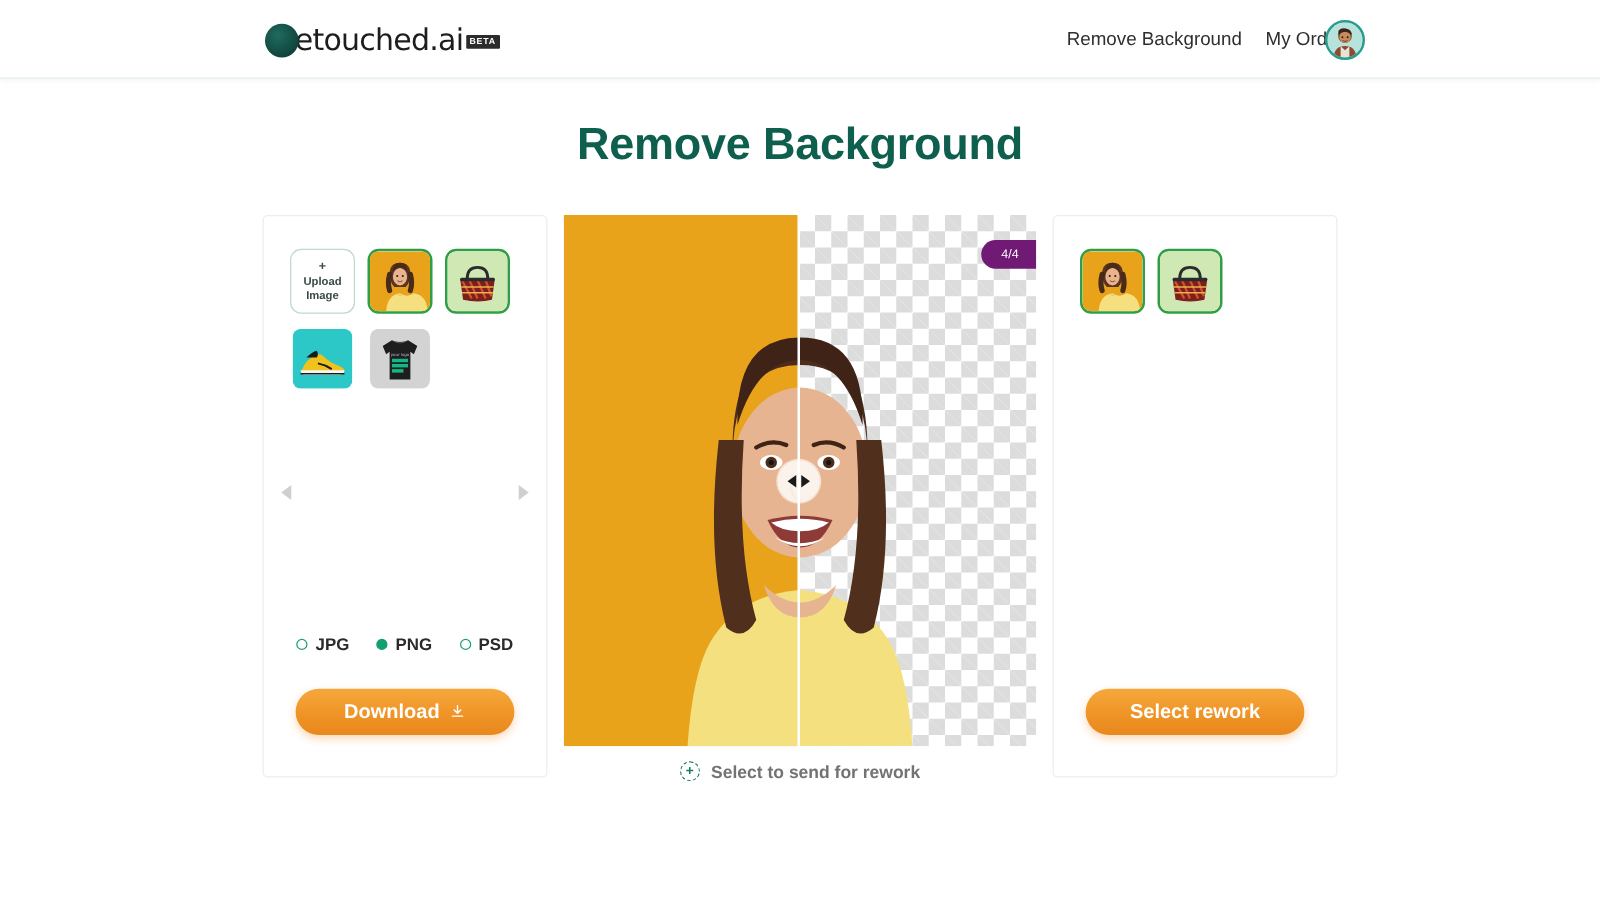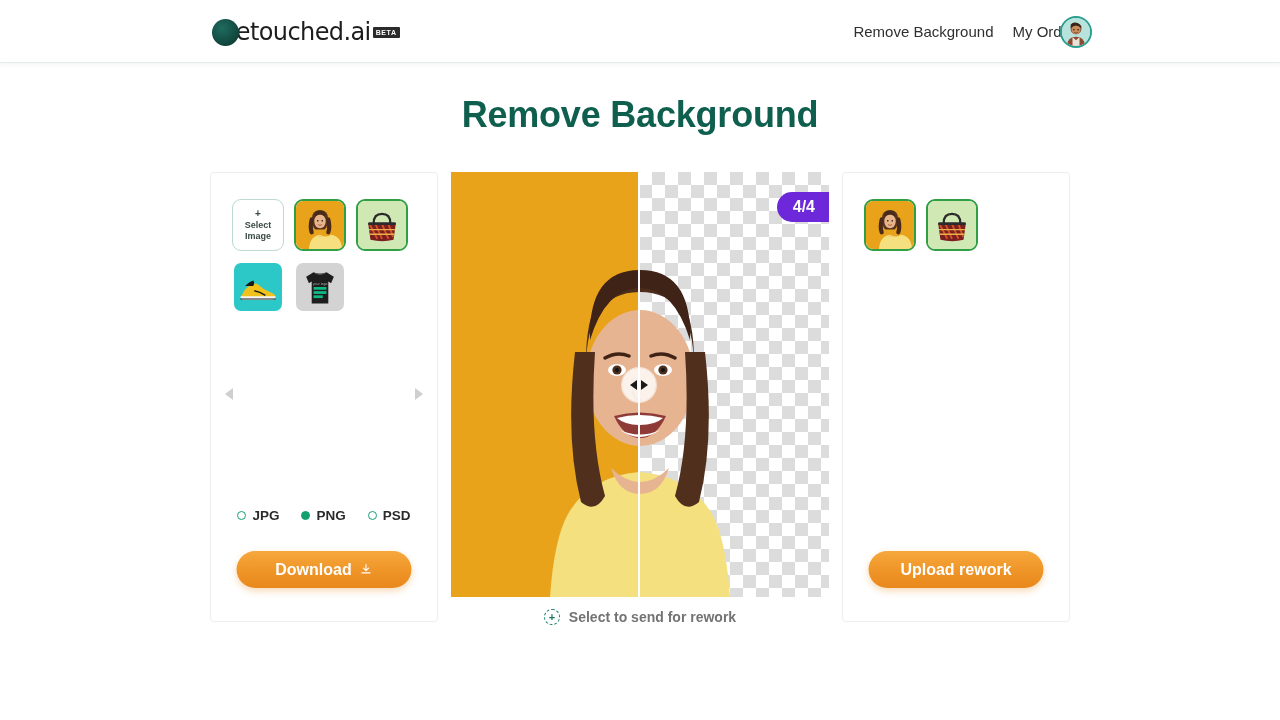--- a/index.html
+++ b/index.html
@@ -169,22 +169,22 @@
     display: flex; align-items: center; justify-content: center; gap: 4px;
     box-shadow: 0 0 0 1px rgba(255,255,255,0.6);
   }
   .h-tri { width: 0; height: 0;
     border-top: 5px solid transparent; border-bottom: 5px solid transparent; }
   .h-tri.l { border-right: 7px solid #1a1a1a; }
   .h-tri.r { border-left: 7px solid #1a1a1a; }
 
   .count-badge {
     position: absolute; right: 0; top: 20px; z-index: 7;
-    background: #6d28d9; color: #ffffff;
-    font-size: 16px; font-weight: 700;
+    background: #701a75; color: #ffffff;
+    font-size: 10px; font-weight: 400;
     padding: 6px 14px 6px 16px;
     border-radius: 15px 0 0 15px;
   }
   .rework-row {
     display: flex; align-items: center; justify-content: center;
     gap: 9px; margin-top: 12px; cursor: pointer;
   }
   .rework-ic {
     width: 16px; height: 16px; border-radius: 50%;
     border: 1.4px dashed #1a7a63; display: flex;
@@ -228,21 +228,21 @@
 <div class="page-title">Remove Background</div>
 
 <div class="main">
 
   <div class="panel panel-left">
 
     <div class="thumb-grid">
 
       <div class="thumb upload">
         <span class="plus">+</span>
-        <span>Select</span>
+        <span>Upload</span>
         <span>Image</span>
       </div>
 
       <div class="thumb sel">
         <svg viewBox="0 0 52 52">
           <rect width="52" height="52" fill="#e9a31b"></rect>
           <path d="M26 10 q-9 0-9 10 0 7 4 11 h10 q4-4 4-11 0-10-9-10z" fill="#5a3420"></path>
           <ellipse cx="26" cy="22" rx="6.2" ry="7.6" fill="#e8b48c"></ellipse>
           <path d="M19.8 18 q6.2-7 12.4 0 q0-8-6.2-8 q-6.2 0-6.2 8z" fill="#4a2a18"></path>
           <circle cx="23.6" cy="21.5" r="0.9" fill="#2a1a10"></circle>
@@ -418,17 +418,17 @@
           <path d="M11 24 h30 l-2.5 18 q-12 3-25 0z" fill="#7b1f1f"></path>
           <path d="M13 26 l8 15 M19 25 l7 16 M26 25 l7 16 M33 25 l5 14" stroke="#d4522a" stroke-width="2" fill="none"></path>
           <path d="M12 31 h28 M12.6 36 h26.8" stroke="#e9b14a" stroke-width="1.4" fill="none"></path>
           <rect x="11" y="23" width="30" height="3" rx="1.2" fill="#2b2b2b"></rect>
         </svg>
       </div>
 
     </div>
 
     <button class="btn-orange">
-      <span>Upload rework</span>
+      <span>Select rework</span>
     </button>
   </div>
 
 </div>
 
 </body></html>

